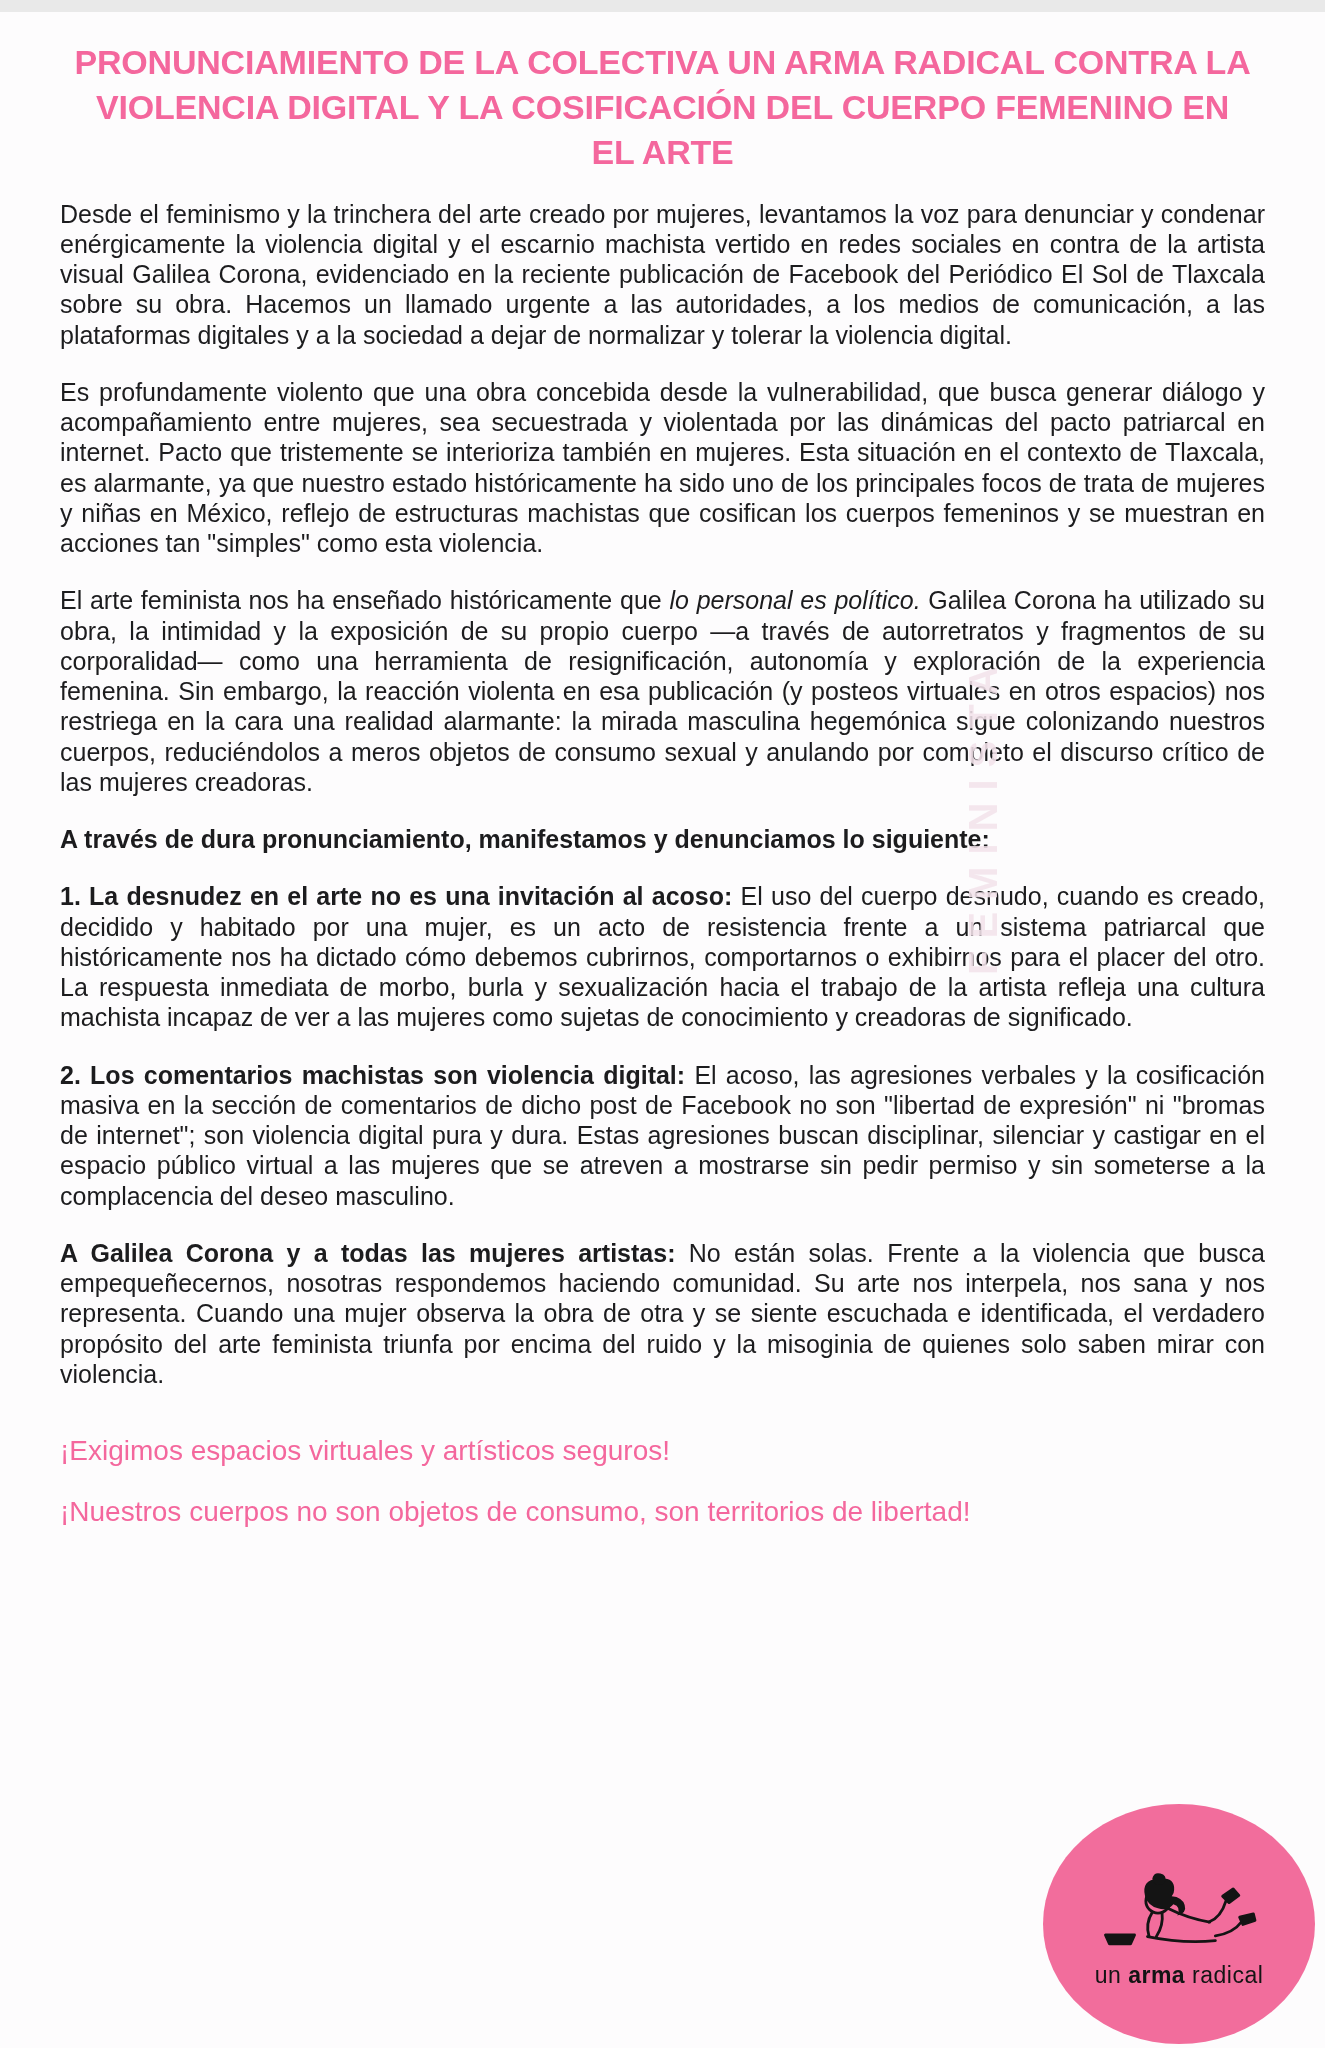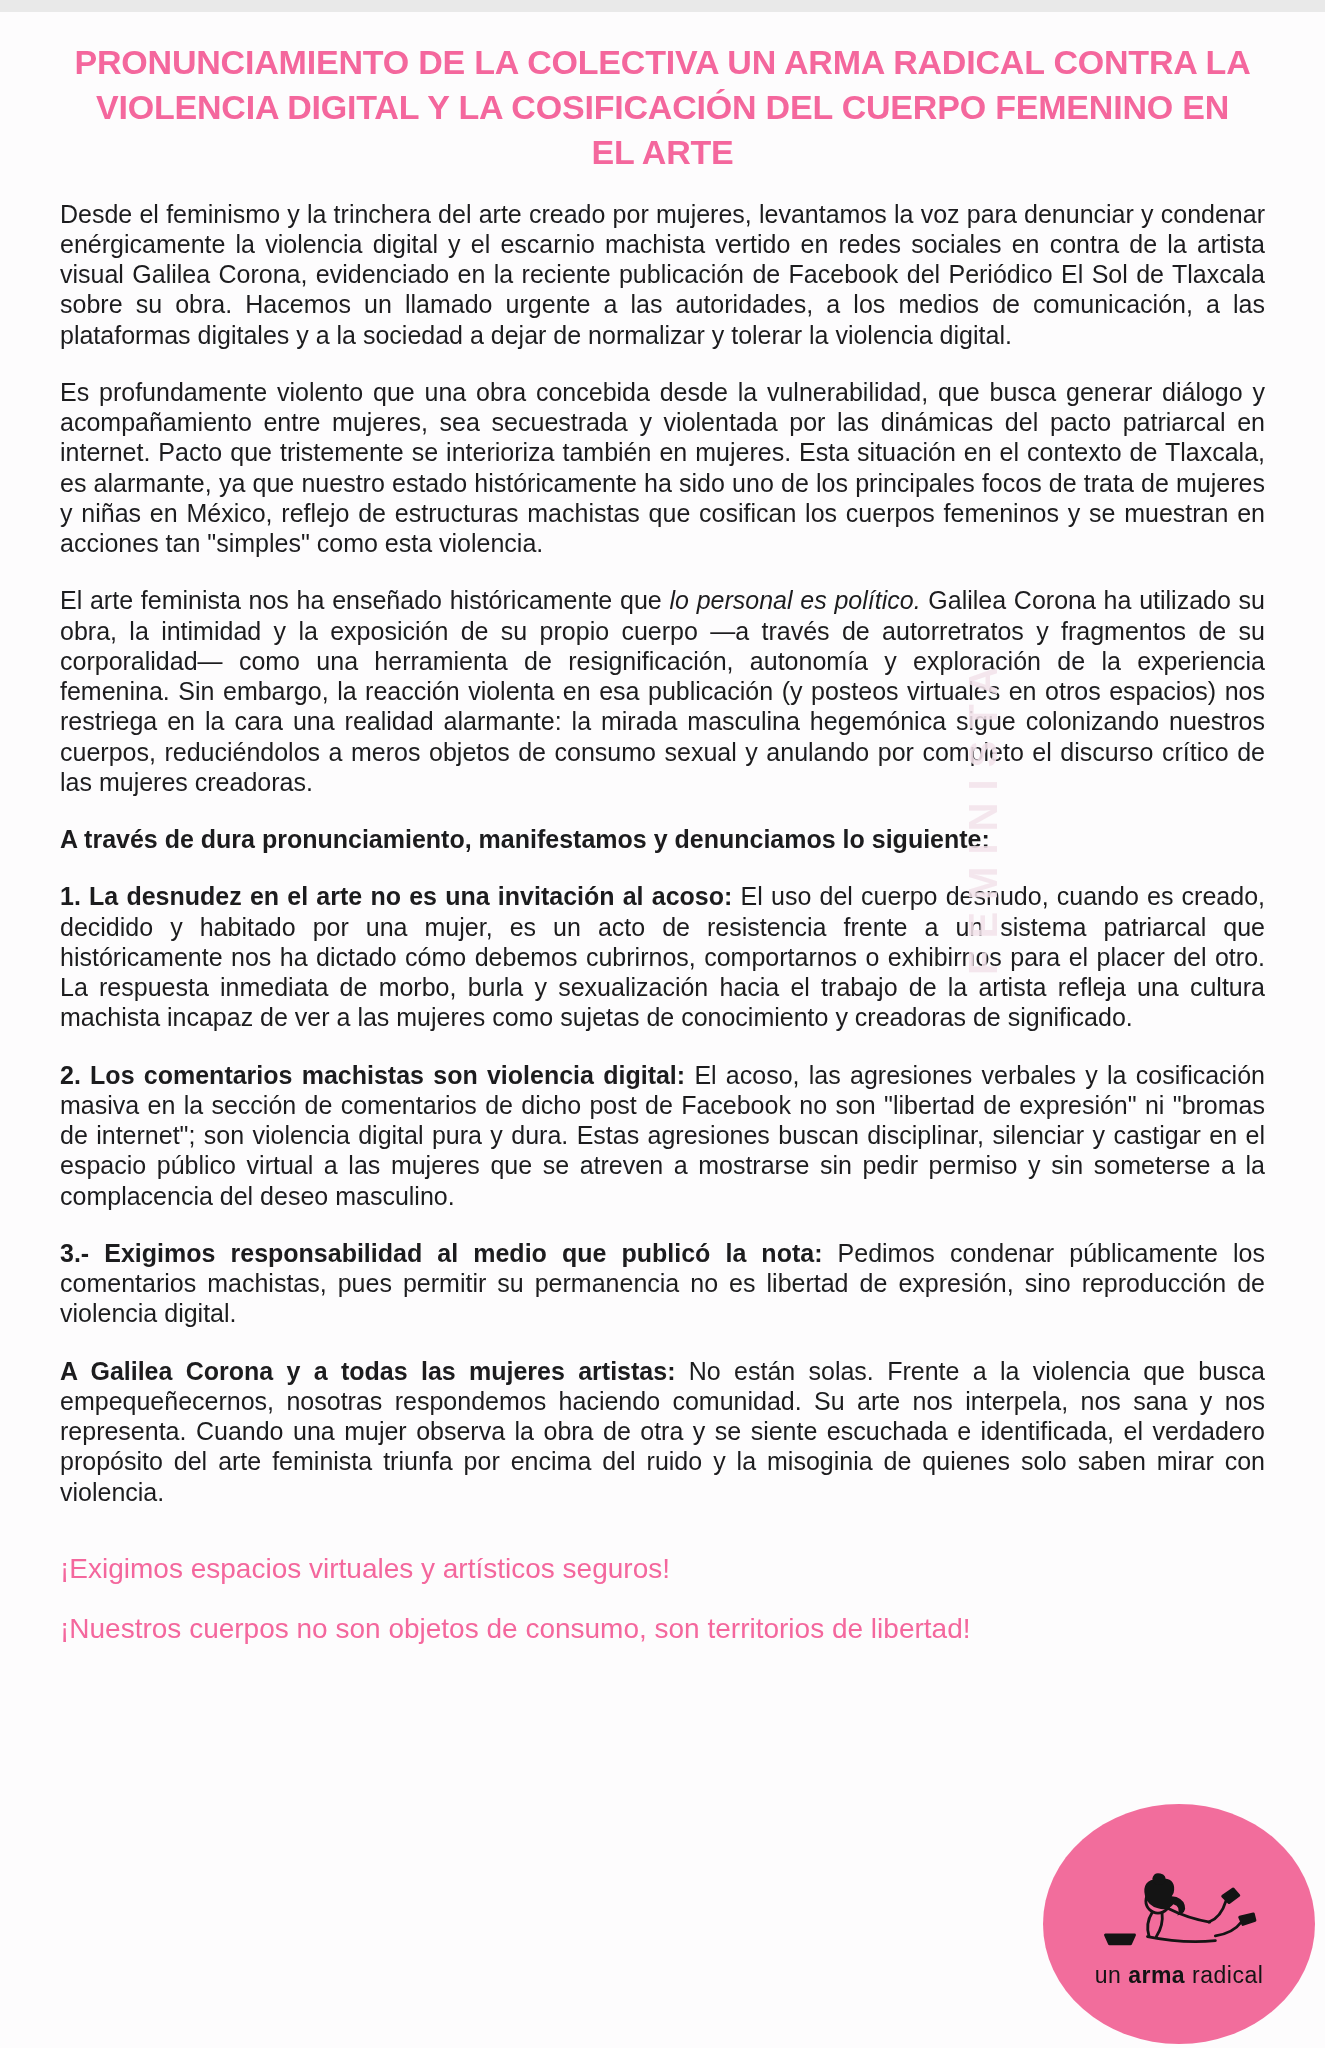--- a/index.html
+++ b/index.html
@@ -88,21 +88,20 @@
 
   <h1 class="title">PRONUNCIAMIENTO DE LA COLECTIVA UN ARMA RADICAL CONTRA LA VIOLENCIA DIGITAL Y LA COSIFICACIÓN DEL CUERPO FEMENINO EN EL ARTE</h1>
 
   <div class="doc-body" id="body-paragraphs">
       <p class="para"><span>Desde el feminismo y la trinchera del arte creado por mujeres, levantamos la voz para denunciar y condenar enérgicamente la violencia digital y el escarnio machista vertido en redes sociales en contra de la artista visual Galilea Corona, evidenciado en la reciente publicación de Facebook del Periódico El Sol de Tlaxcala sobre su obra. Hacemos un llamado urgente a las autoridades, a los medios de comunicación, a las plataformas digitales y a la sociedad a dejar de normalizar y tolerar la violencia digital.</span></p>
       <p class="para"><span>Es profundamente violento que una obra concebida desde la vulnerabilidad, que busca generar diálogo y acompañamiento entre mujeres, sea secuestrada y violentada por las dinámicas del pacto patriarcal en internet. Pacto que tristemente se interioriza también en mujeres. Esta situación en el contexto de Tlaxcala, es alarmante, ya que nuestro estado históricamente ha sido uno de los principales focos de trata de mujeres y niñas en México, reflejo de estructuras machistas que cosifican los cuerpos femeninos y se muestran en acciones tan "simples" como esta violencia.</span></p>
       <p class="para"><span>El arte feminista nos ha enseñado históricamente que </span><i>lo personal es político.</i><span> Galilea Corona ha utilizado su obra, la intimidad y la exposición de su propio cuerpo —a través de autorretratos y fragmentos de su corporalidad— como una herramienta de resignificación, autonomía y exploración de la experiencia femenina. Sin embargo, la reacción violenta en esa publicación (y posteos virtuales en otros espacios) nos restriega en la cara una realidad alarmante: la mirada masculina hegemónica sigue colonizando nuestros cuerpos, reduciéndolos a meros objetos de consumo sexual y anulando por completo el discurso crítico de las mujeres creadoras.</span></p>
       <p class="para"><b>A través de dura pronunciamiento, manifestamos y denunciamos lo siguiente:</b></p>
       <p class="para"><b>1. La desnudez en el arte no es una invitación al acoso: </b><span>El uso del cuerpo desnudo, cuando es creado, decidido y habitado por una mujer, es un acto de resistencia frente a un sistema patriarcal que históricamente nos ha dictado cómo debemos cubrirnos, comportarnos o exhibirnos para el placer del otro. La respuesta inmediata de morbo, burla y sexualización hacia el trabajo de la artista refleja una cultura machista incapaz de ver a las mujeres como sujetas de conocimiento y creadoras de significado.</span></p>
       <p class="para"><b>2. Los comentarios machistas son violencia digital: </b><span>El acoso, las agresiones verbales y la cosificación masiva en la sección de comentarios de dicho post de Facebook no son "libertad de expresión" ni "bromas de internet"; son violencia digital pura y dura. Estas agresiones buscan disciplinar, silenciar y castigar en el espacio público virtual a las mujeres que se atreven a mostrarse sin pedir permiso y sin someterse a la complacencia del deseo masculino.</span></p>
-      <p class="para"><b>3.- Exigimos responsabilidad al medio que publicó la nota: </b><span>Pedimos condenar públicamente los comentarios machistas, pues permitir su permanencia no es libertad de expresión, sino reproducción de violencia digital.</span></p>
       <p class="para"><b>A Galilea Corona y a todas las mujeres artistas: </b><span>No están solas. Frente a la violencia que busca empequeñecernos, nosotras respondemos haciendo comunidad. Su arte nos interpela, nos sana y nos representa. Cuando una mujer observa la obra de otra y se siente escuchada e identificada, el verdadero propósito del arte feminista triunfa por encima del ruido y la misoginia de quienes solo saben mirar con violencia.</span></p>
     </div>
 
   <div class="watermark">FEMINISTA</div>
 
   <div class="slogans" id="slogans">
       <p class="slogan">¡Exigimos espacios virtuales y artísticos seguros!</p>
       <p class="slogan">¡Nuestros cuerpos no son objetos de consumo, son territorios de libertad!</p>
     </div>
 

